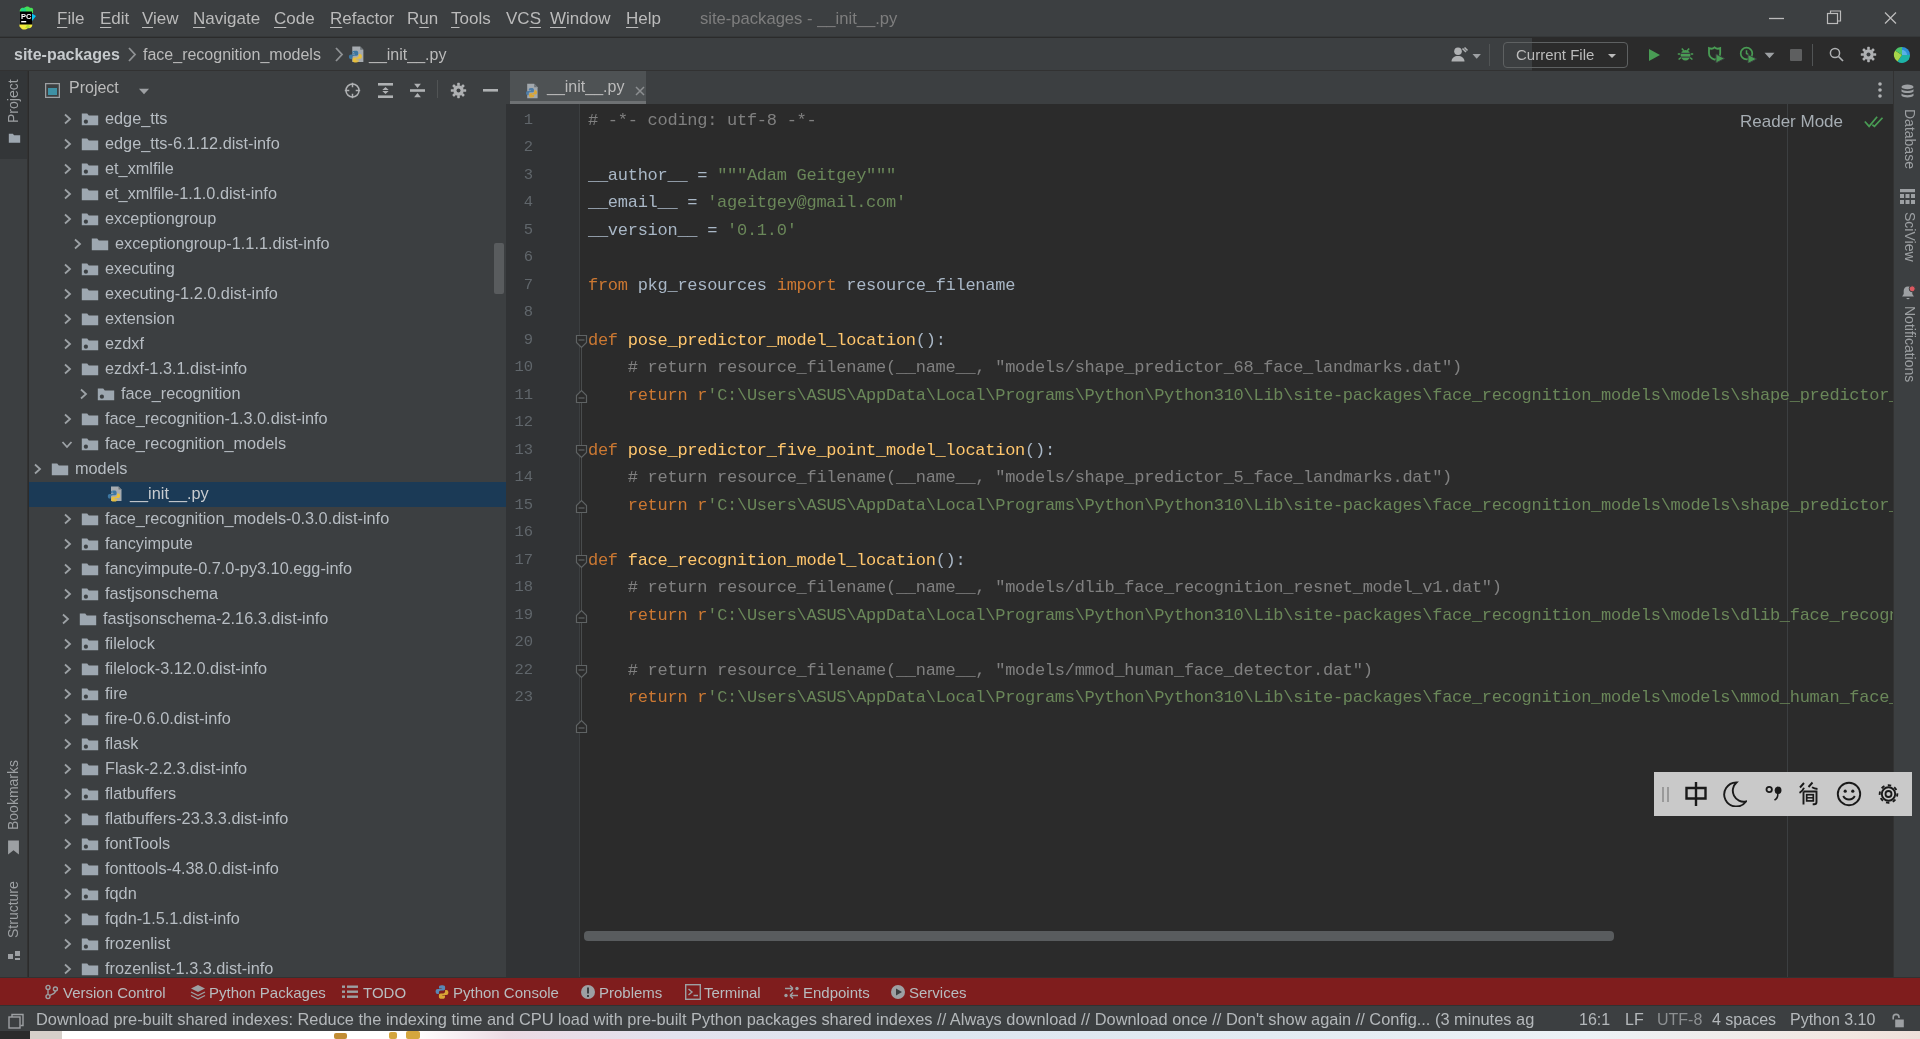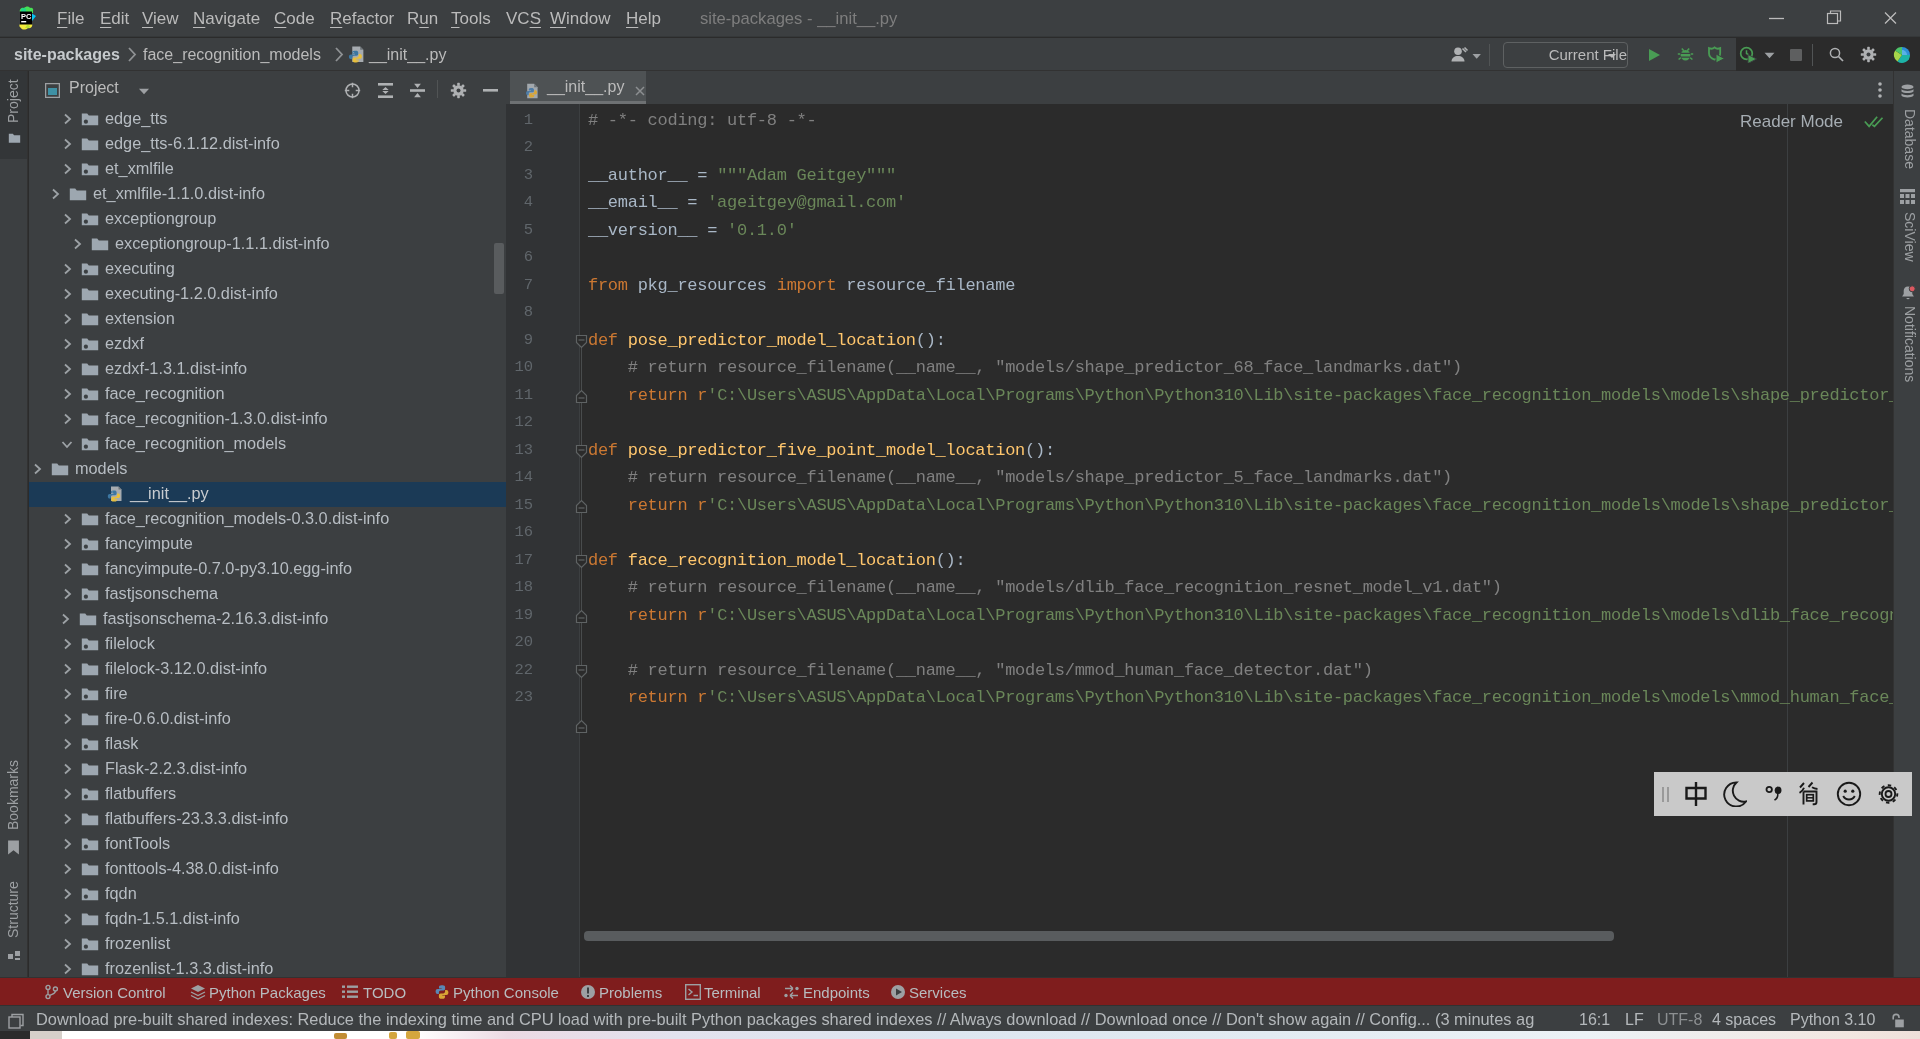--- a/index.html
+++ b/index.html
@@ -4,23 +4,23 @@
 html,body{width:1920px;height:1039px;overflow:hidden;background:#2b2b2b;font-family:"Liberation Sans",sans-serif;-webkit-font-smoothing:antialiased}
 .abs{position:absolute}
 #app{position:relative;width:1920px;height:1039px}
 
 #titlebar{position:absolute;left:0;top:0;width:1920px;height:37px;background:#3c3f41;color:#bbbbbb;font-size:17px;border-bottom:1px solid #353839}
 .menu{position:absolute;top:0;height:37px;line-height:37px;white-space:nowrap}
 .menu u{text-decoration:underline;text-underline-offset:3px}
 #wtitle{position:absolute;left:700px;top:0;height:37px;line-height:37px;color:#7e7e7e;font-size:16.6px}
 .winbtn{position:absolute;top:0;width:46px;height:37px}
 
-#toolbar{position:absolute;left:0;top:38px;width:1736px;height:33px;background:#3c3f41;border-bottom:1px solid #323232;color:#bbbbbb;font-size:16px}
+#toolbar{position:absolute;left:0;top:38px;width:1532px;height:33px;background:#3c3f41;border-bottom:1px solid #323232;color:#bbbbbb;font-size:16px}
 .bc{position:absolute;top:0;height:33px;line-height:33px;white-space:nowrap}
-#curfile{position:absolute;left:1503px;top:4px;width:125px;height:26px;border:1px solid #5e6162;border-radius:4px;color:#bbbbbb;font-size:15px;line-height:24px;text-align:right;padding-left:12px}
+#curfile{position:absolute;left:1503px;top:4px;width:125px;height:26px;border:1px solid #5e6162;border-radius:4px;color:#bbbbbb;font-size:15px;line-height:24px;text-align:left;padding-left:12px}
 
 #lstripe{position:absolute;left:0;top:71px;width:28px;height:906px;background:#3c3f41;border-right:1px solid #323232}
 #rstripe{position:absolute;left:1893px;top:71px;width:27px;height:906px;background:#3c3f41;border-left:1px solid #323232}
 .vtext{color:#9da0a3;font-size:14px;white-space:nowrap;position:absolute;transform-origin:0 0;line-height:15px}
 
 #pheader{position:absolute;left:29px;top:71px;width:477px;height:33px;background:#3c3f41;color:#bbbbbb;font-size:16px}
 #ppanel{position:absolute;left:29px;top:104px;width:477px;height:876px;background:#3c3f41;overflow:hidden}
 .trow{position:relative;height:25px;display:flex;align-items:center;color:#b7bdc3;font-size:16.3px;white-space:nowrap}
 .trow.sel{background:#1b3a56;color:#c8ccd0}
 .chev{width:16px;height:16px;flex:0 0 16px;margin-right:6px}
@@ -338,21 +338,21 @@
 <div class="trow" style="padding-left:30px">
           <svg class="chev" viewBox="0 0 16 16">
             <path d="M6 3.5 L11 8 L6 12.5" fill="none" stroke="#9da2a6" stroke-width="1.8"></path>
           </svg>
           <svg class="fico" viewBox="0 0 18 16">
             <path d="M0.8 2.6 h5.4 l1.6 2 h9.4 v9.6 h-16.4 z" fill="#9da7b0"></path>
             <circle cx="4.9" cy="10.7" r="2.1" fill="#3b3f42"></circle>
           </svg>
           <span class="tl">et_xmlfile</span>
         </div>
-<div class="trow" style="padding-left:18px">
+<div class="trow" style="padding-left:30px">
           <svg class="chev" viewBox="0 0 16 16">
             <path d="M6 3.5 L11 8 L6 12.5" fill="none" stroke="#9da2a6" stroke-width="1.8"></path>
           </svg>
           <svg class="fico" viewBox="0 0 18 16">
             <path d="M0.8 2.6 h5.4 l1.6 2 h9.4 v9.6 h-16.4 z" fill="#9da7b0"></path>
           </svg>
           <span class="tl">et_xmlfile-1.1.0.dist-info</span>
         </div>
 <div class="trow" style="padding-left:30px">
           <svg class="chev" viewBox="0 0 16 16">
@@ -413,21 +413,21 @@
         </div>
 <div class="trow" style="padding-left:30px">
           <svg class="chev" viewBox="0 0 16 16">
             <path d="M6 3.5 L11 8 L6 12.5" fill="none" stroke="#9da2a6" stroke-width="1.8"></path>
           </svg>
           <svg class="fico" viewBox="0 0 18 16">
             <path d="M0.8 2.6 h5.4 l1.6 2 h9.4 v9.6 h-16.4 z" fill="#9da7b0"></path>
           </svg>
           <span class="tl">ezdxf-1.3.1.dist-info</span>
         </div>
-<div class="trow" style="padding-left:30px">
+<div class="trow" style="padding-left:46px">
           <svg class="chev" viewBox="0 0 16 16">
             <path d="M6 3.5 L11 8 L6 12.5" fill="none" stroke="#9da2a6" stroke-width="1.8"></path>
           </svg>
           <svg class="fico" viewBox="0 0 18 16">
             <path d="M0.8 2.6 h5.4 l1.6 2 h9.4 v9.6 h-16.4 z" fill="#9da7b0"></path>
             <circle cx="4.9" cy="10.7" r="2.1" fill="#3b3f42"></circle>
           </svg>
           <span class="tl">face_recognition</span>
         </div>
 <div class="trow" style="padding-left:30px">

